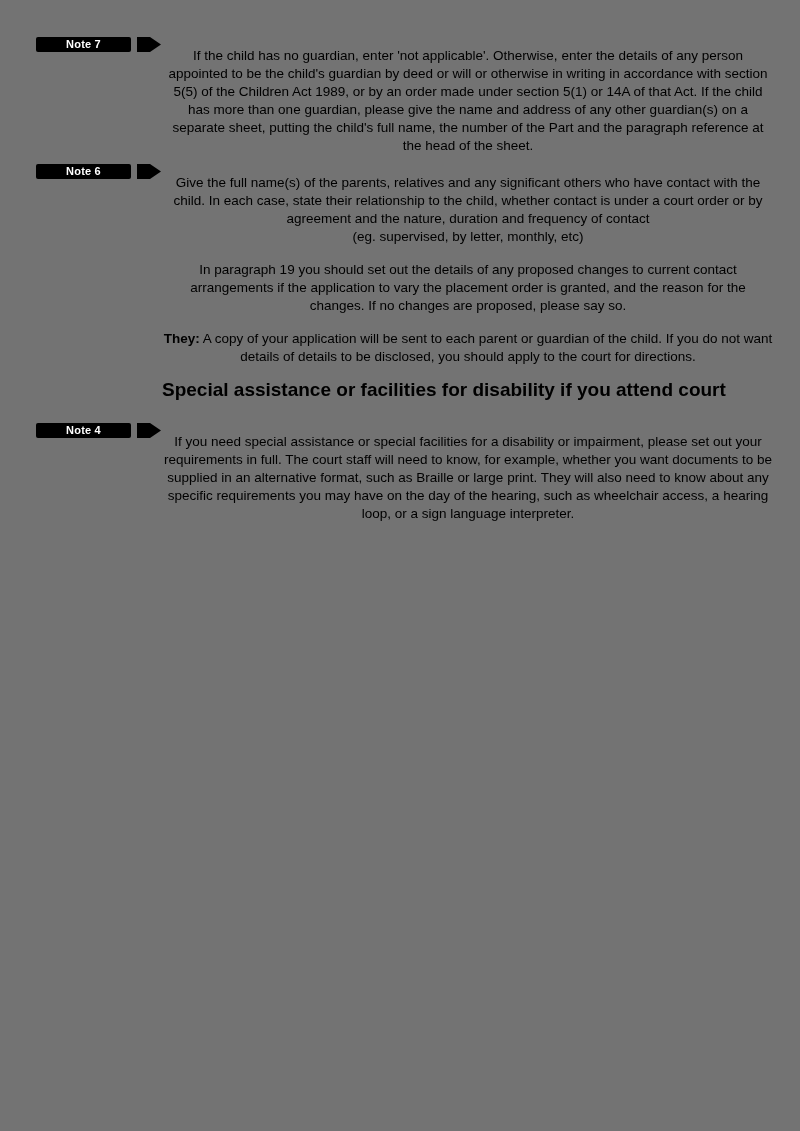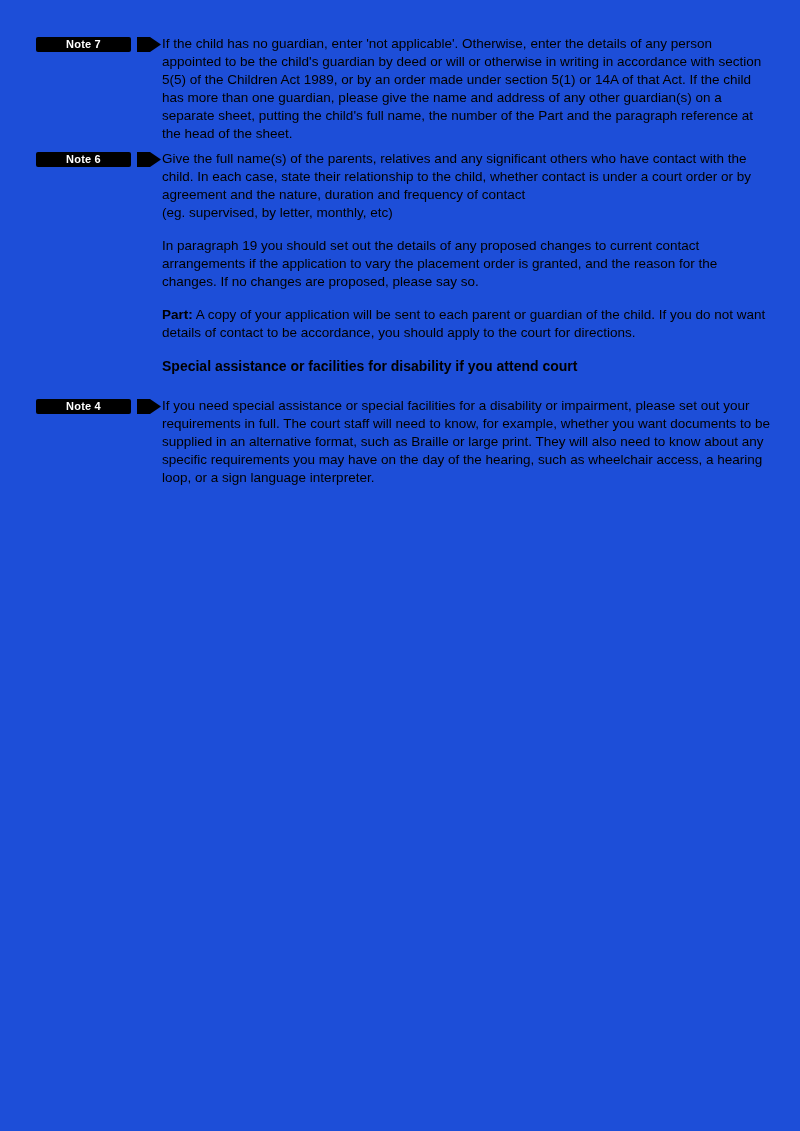--- a/index.html
+++ b/index.html
@@ -12,21 +12,21 @@
     height: 1131px;
     font-family: "Liberation Sans", sans-serif;
     color: #000000;
     -webkit-font-smoothing: antialiased;
   }
   .page {
     width: 800px;
     height: 1131px;
     box-sizing: border-box;
     padding-top: 35px;
-    background: #1d4ed8;
+    background: #737373;
     overflow: hidden;
   }
   .note-section {
     display: flex;
     align-items: flex-start;
     margin-bottom: 7px;
   }
   .label-col {
     flex: 0 0 162px;
     width: 162px;
@@ -54,27 +54,28 @@
     height: 15px;
     color: #000000;
   }
   .note-arrow svg { display: block; }
   .text-col {
     width: 612px;
     font-size: 13.5px;
     line-height: 18px;
   }
   .text-col p {
-    margin: 0 0 15px 0;
+    margin: 12px 0 15px 0;
     white-space: pre-line;
+    text-align: center;
   }
   .text-col p:last-child { margin-bottom: 0; }
   .section-heading {
     font-weight: bold;
-    font-size: 14px;
+    font-size: 19px;
     line-height: 18px;
     margin: 0 0 15px 0;
   }
   .inline-bold { font-weight: bold; }
 </style>
 </head>
 <body>
 
 <div class="page">
 
@@ -98,21 +99,21 @@
       <span class="note-arrow">
         <svg width="24" height="15" viewBox="0 0 24 15">
             <polygon points="0,0 13,0 24,7.5 13,15 0,15" fill="currentColor"></polygon>
           </svg>
       </span>
     </div>
     <div class="text-col">
       <p>Give the full name(s) of the parents, relatives and any significant others who have contact with the child. In each case, state their relationship to the child, whether contact is under a court order or by agreement and the nature, duration and frequency of contact
 (eg. supervised, by letter, monthly, etc)</p>
       <p>In paragraph 19 you should set out the details of any proposed changes to current contact arrangements if the application to vary the placement order is granted, and the reason for the changes. If no changes are proposed, please say so.</p>
-      <p><span class="inline-bold">Part:</span><span> A copy of your application will be sent to each parent or guardian of the child. If you do not want details of contact to be accordance, you should apply to the court for directions.</span></p>
+      <p><span class="inline-bold">They:</span><span> A copy of your application will be sent to each parent or guardian of the child. If you do not want details of details to be disclosed, you should apply to the court for directions.</span></p>
       <h3 class="section-heading">Special assistance or facilities for disability if you attend court</h3>
     </div>
   </section>
 
   <section class="note-section">
     <div class="label-col">
       <div class="note-badge">Note 4</div>
       <span class="note-arrow">
         <svg width="24" height="15" viewBox="0 0 24 15">
             <polygon points="0,0 13,0 24,7.5 13,15 0,15" fill="currentColor"></polygon>

